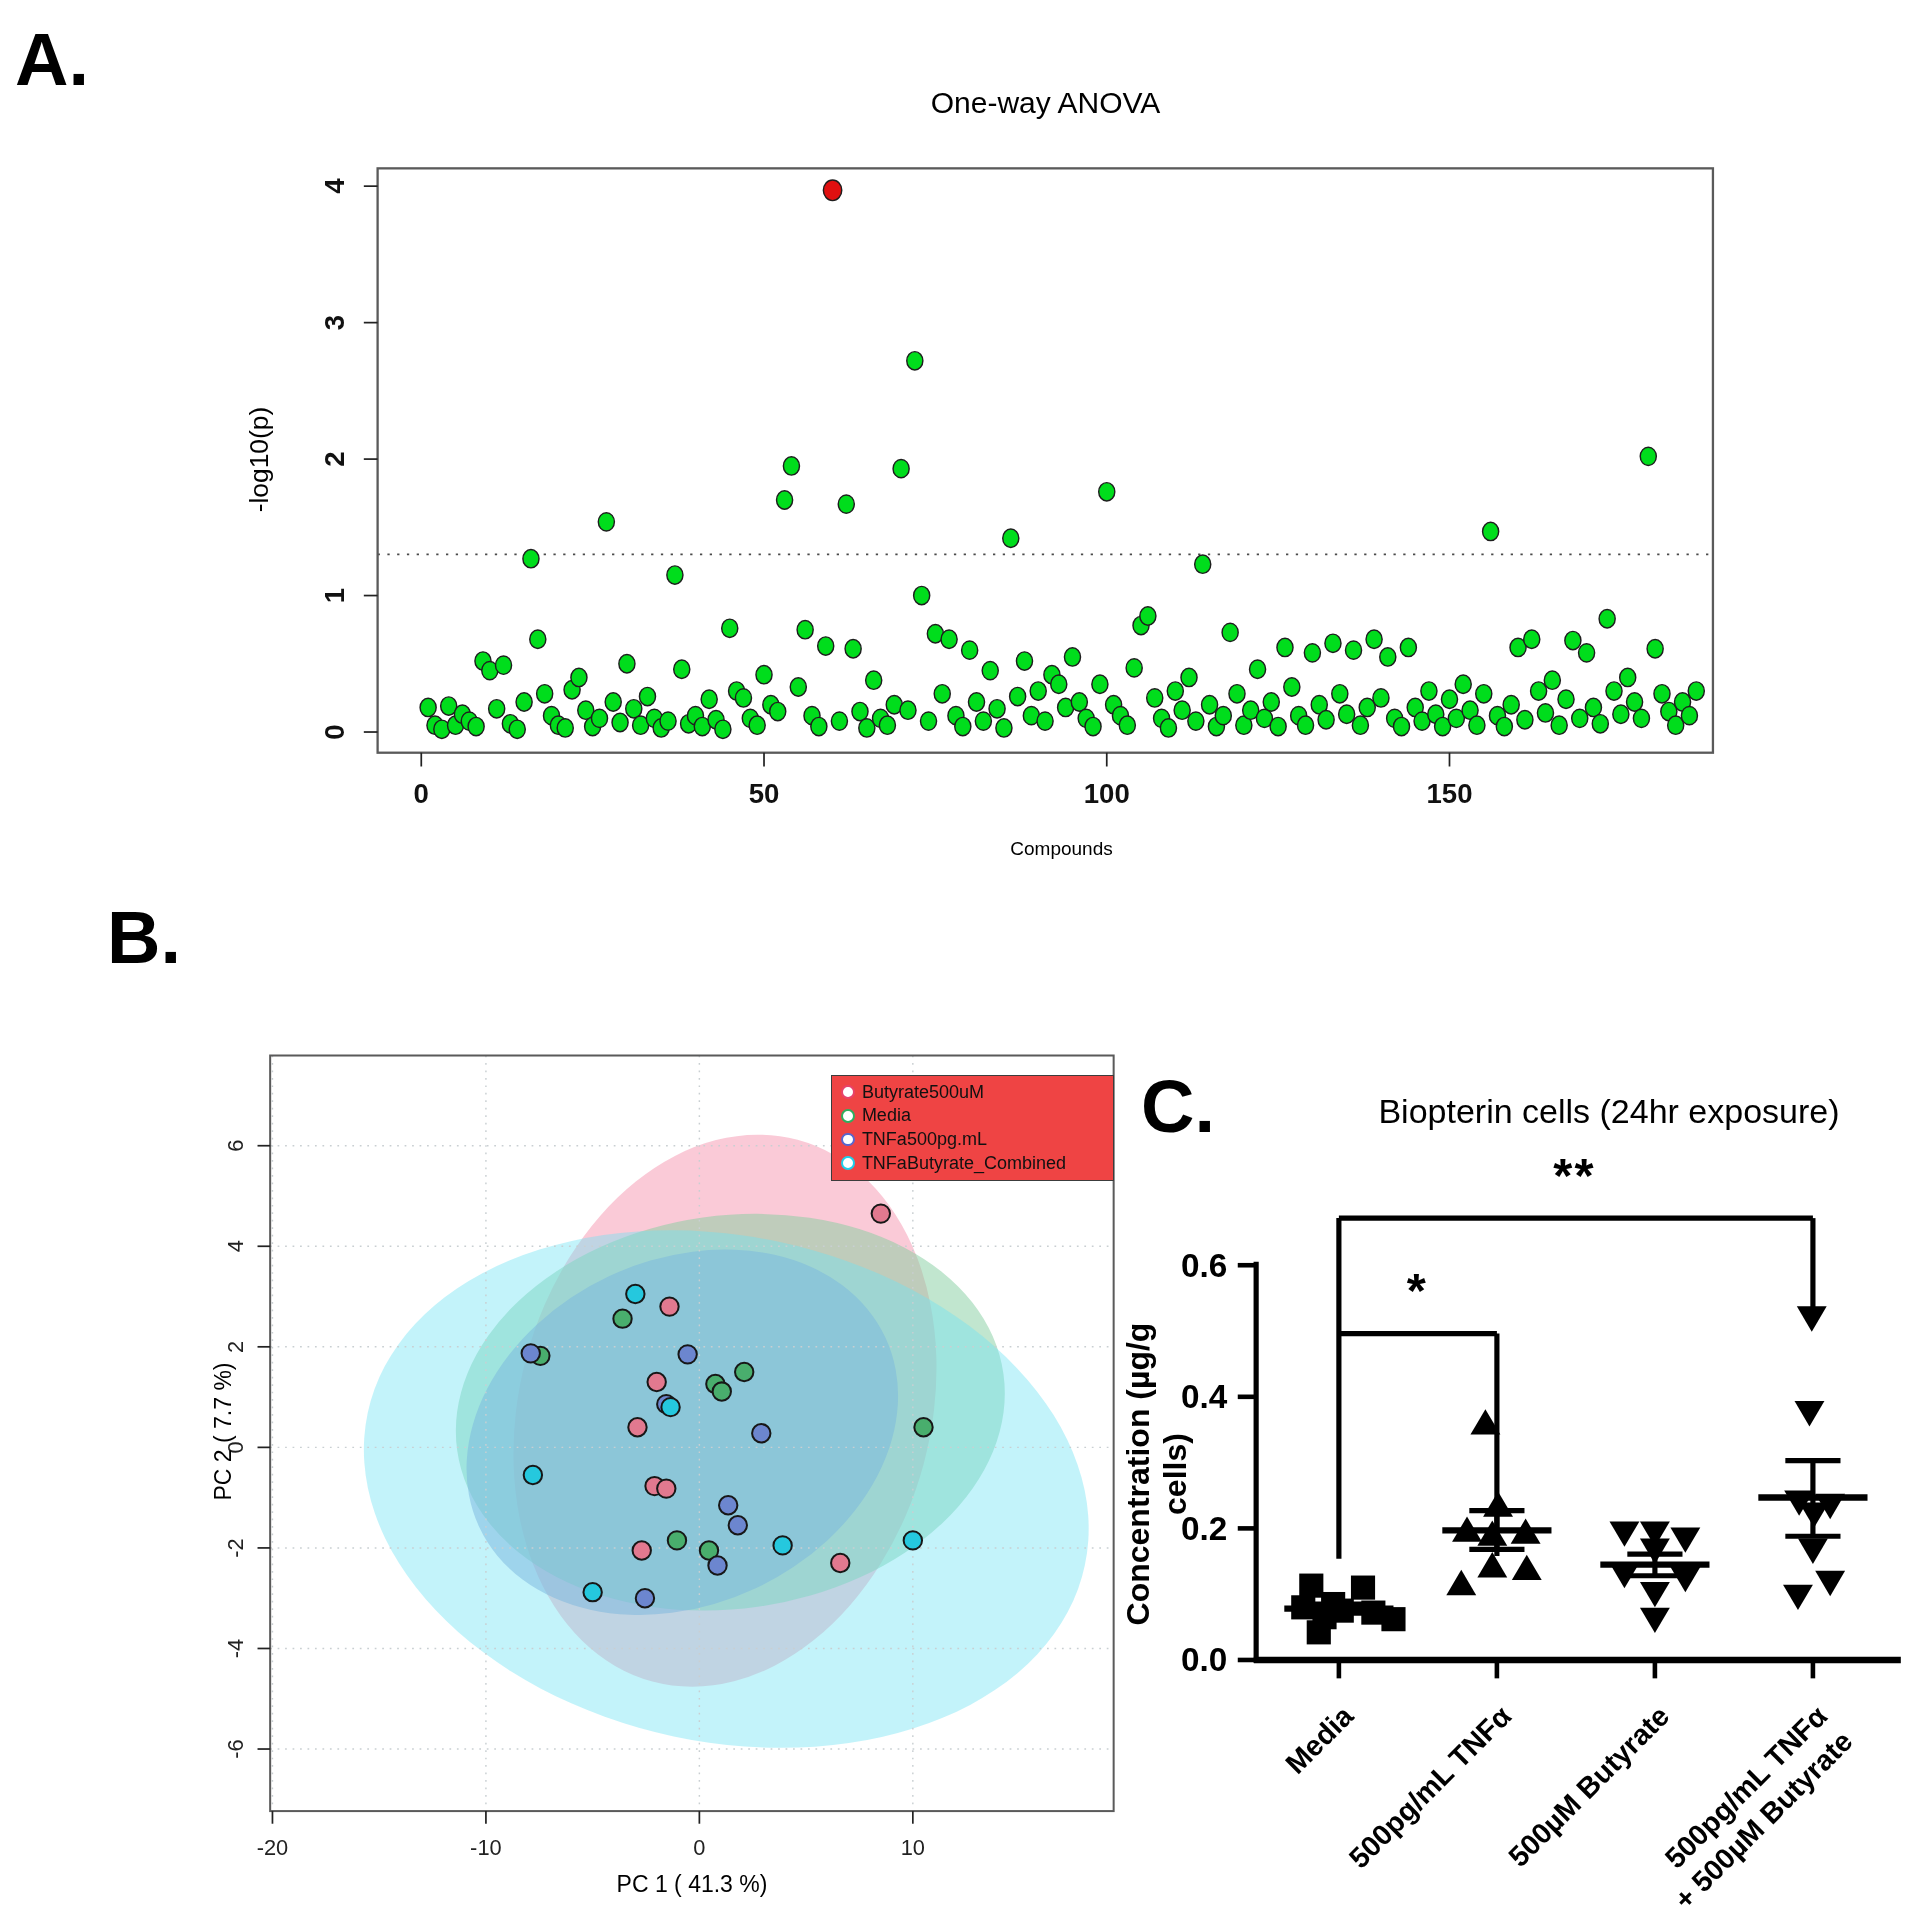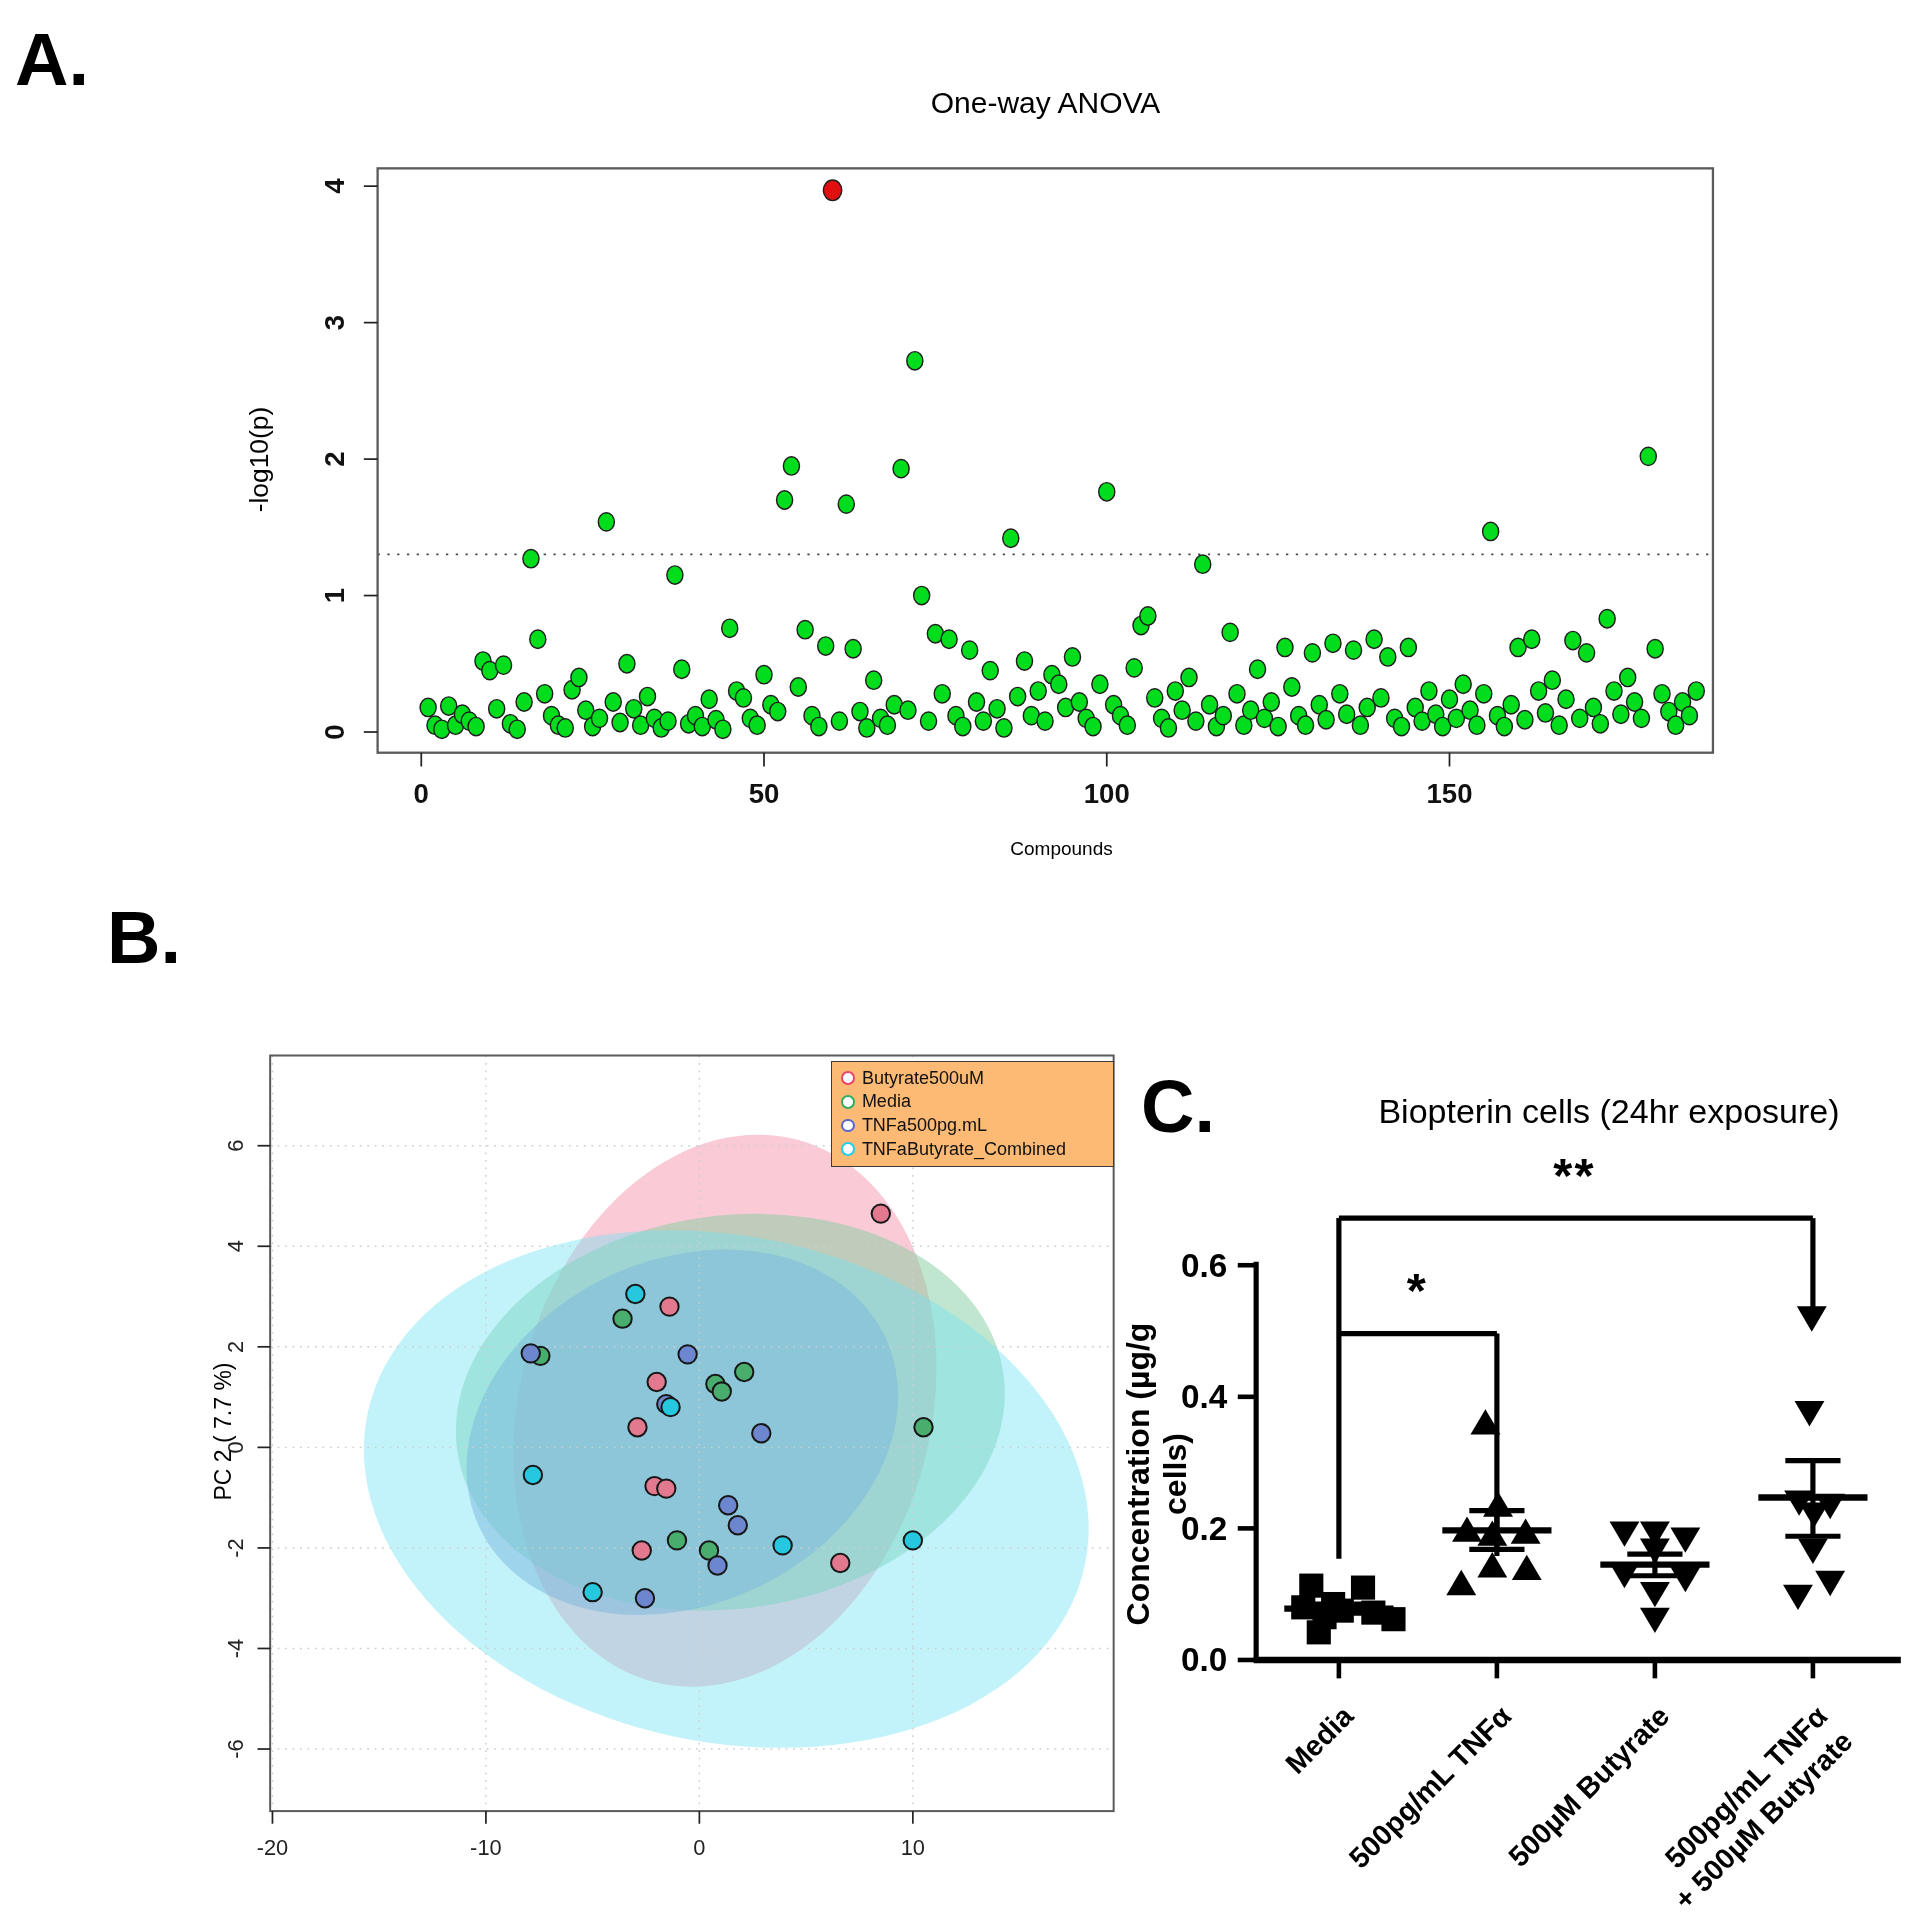--- a/index.html
+++ b/index.html
@@ -5,21 +5,21 @@
   html,body{margin:0;padding:0;background:#ffffff;}
   body{font-family:"Liberation Sans", sans-serif;}
   #page{position:relative;width:1913px;height:1926px;background:#fff;overflow:hidden;}
   #figure-canvas{position:absolute;left:0;top:0;}
   .overlay{position:absolute;color:#000;}
   .panel-letter{font-size:74px;font-weight:700;line-height:1;}
   .chart-title{font-weight:400;text-align:center;}
   .axis-label{text-align:center;}
   .vlabel{width:345px;text-align:center;transform:rotate(-90deg);}
   .star{font-weight:700;text-align:center;letter-spacing:2.3px;}
-  #legend-b{border:1.7px solid #3c3c3c;background:#fdba74;box-sizing:border-box;padding:4.6px 0 0 9.2px;}
+  #legend-b{border:1.7px solid #3c3c3c;background:#ef4444;box-sizing:border-box;padding:4.6px 0 0 9.2px;margin-top:14px;}
   .legend-row{display:flex;align-items:center;gap:6.9px;height:23.6px;}
   .legend-dot{width:9.8px;height:9.8px;border-radius:50%;border:2.3px solid #000;background:#fff;flex:0 0 auto;}
   .legend-text{font-size:18px;color:#111;white-space:nowrap;}
 </style>
 </head>
 <body>
 
 <div id="page">
 
   <svg id="figure-canvas" width="1913" height="1926" viewBox="0 0 3329 3352" xmlns="http://www.w3.org/2000/svg">
@@ -398,20 +398,21 @@
       </g>
     </svg>
 
   <div class="overlay panel-letter" style="left:15px;top:23px;">A.</div>
   <div class="overlay chart-title" style="left:378px;top:86px;width:1335px;font-size:30px;">One-way ANOVA</div>
   <div class="overlay vlabel" style="left:87px;top:444px;font-size:26.4px;">-log10(p)</div>
   <div class="overlay axis-label" style="left:394px;top:838px;width:1335px;font-size:19px;">Compounds</div>
 
   <div class="overlay panel-letter" style="left:107px;top:901px;">B.</div>
   <div class="overlay vlabel" style="left:51px;top:1418px;font-size:23px;">PC 2 ( 7.7 %)</div>
+  <div class="overlay axis-label" style="left:270px;top:1871px;width:844px;font-size:23px;">PC 1 ( 41.3 %)</div>
 
   <div id="legend-b" class="overlay" style="left:831px;top:1061px;width:283px;height:106px;">
     <div class="legend-row">
       <span class="legend-dot" style="border-color: rgb(232, 67, 106);"></span>
       <span class="legend-text">Butyrate500uM</span>
     </div>
     <div class="legend-row">
       <span class="legend-dot" style="border-color: rgb(47, 174, 95);"></span>
       <span class="legend-text">Media</span>
     </div>

